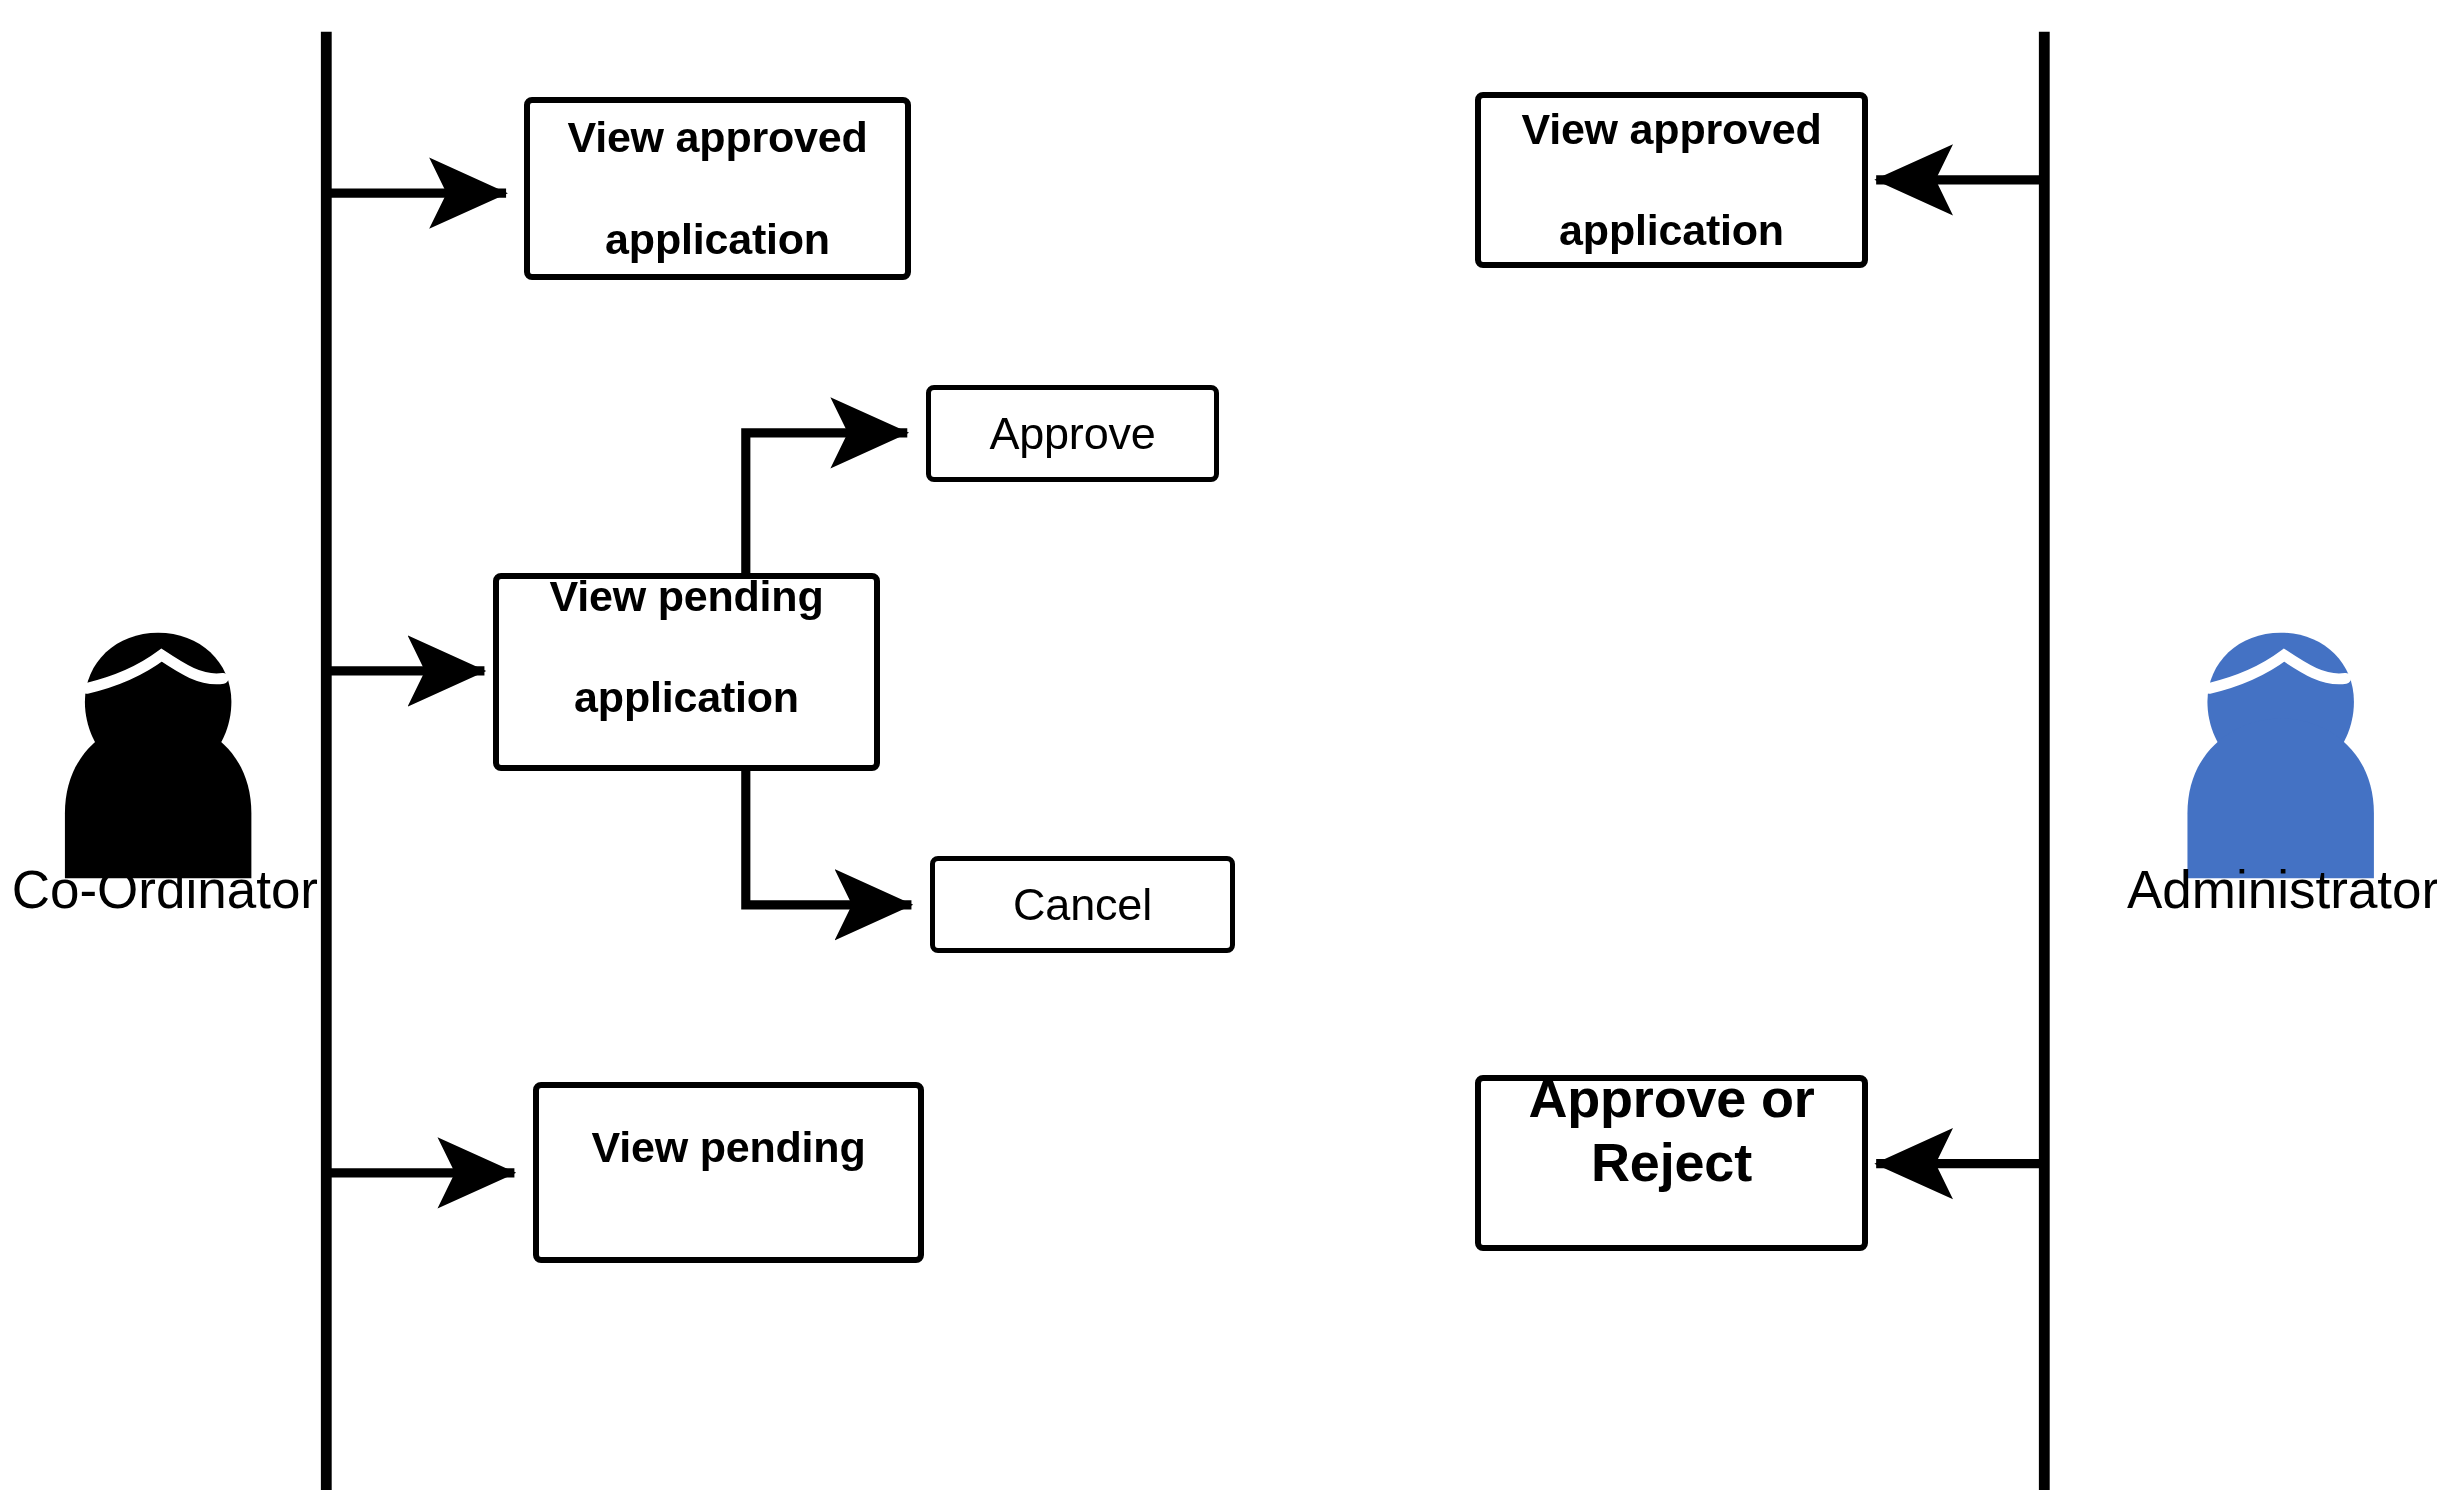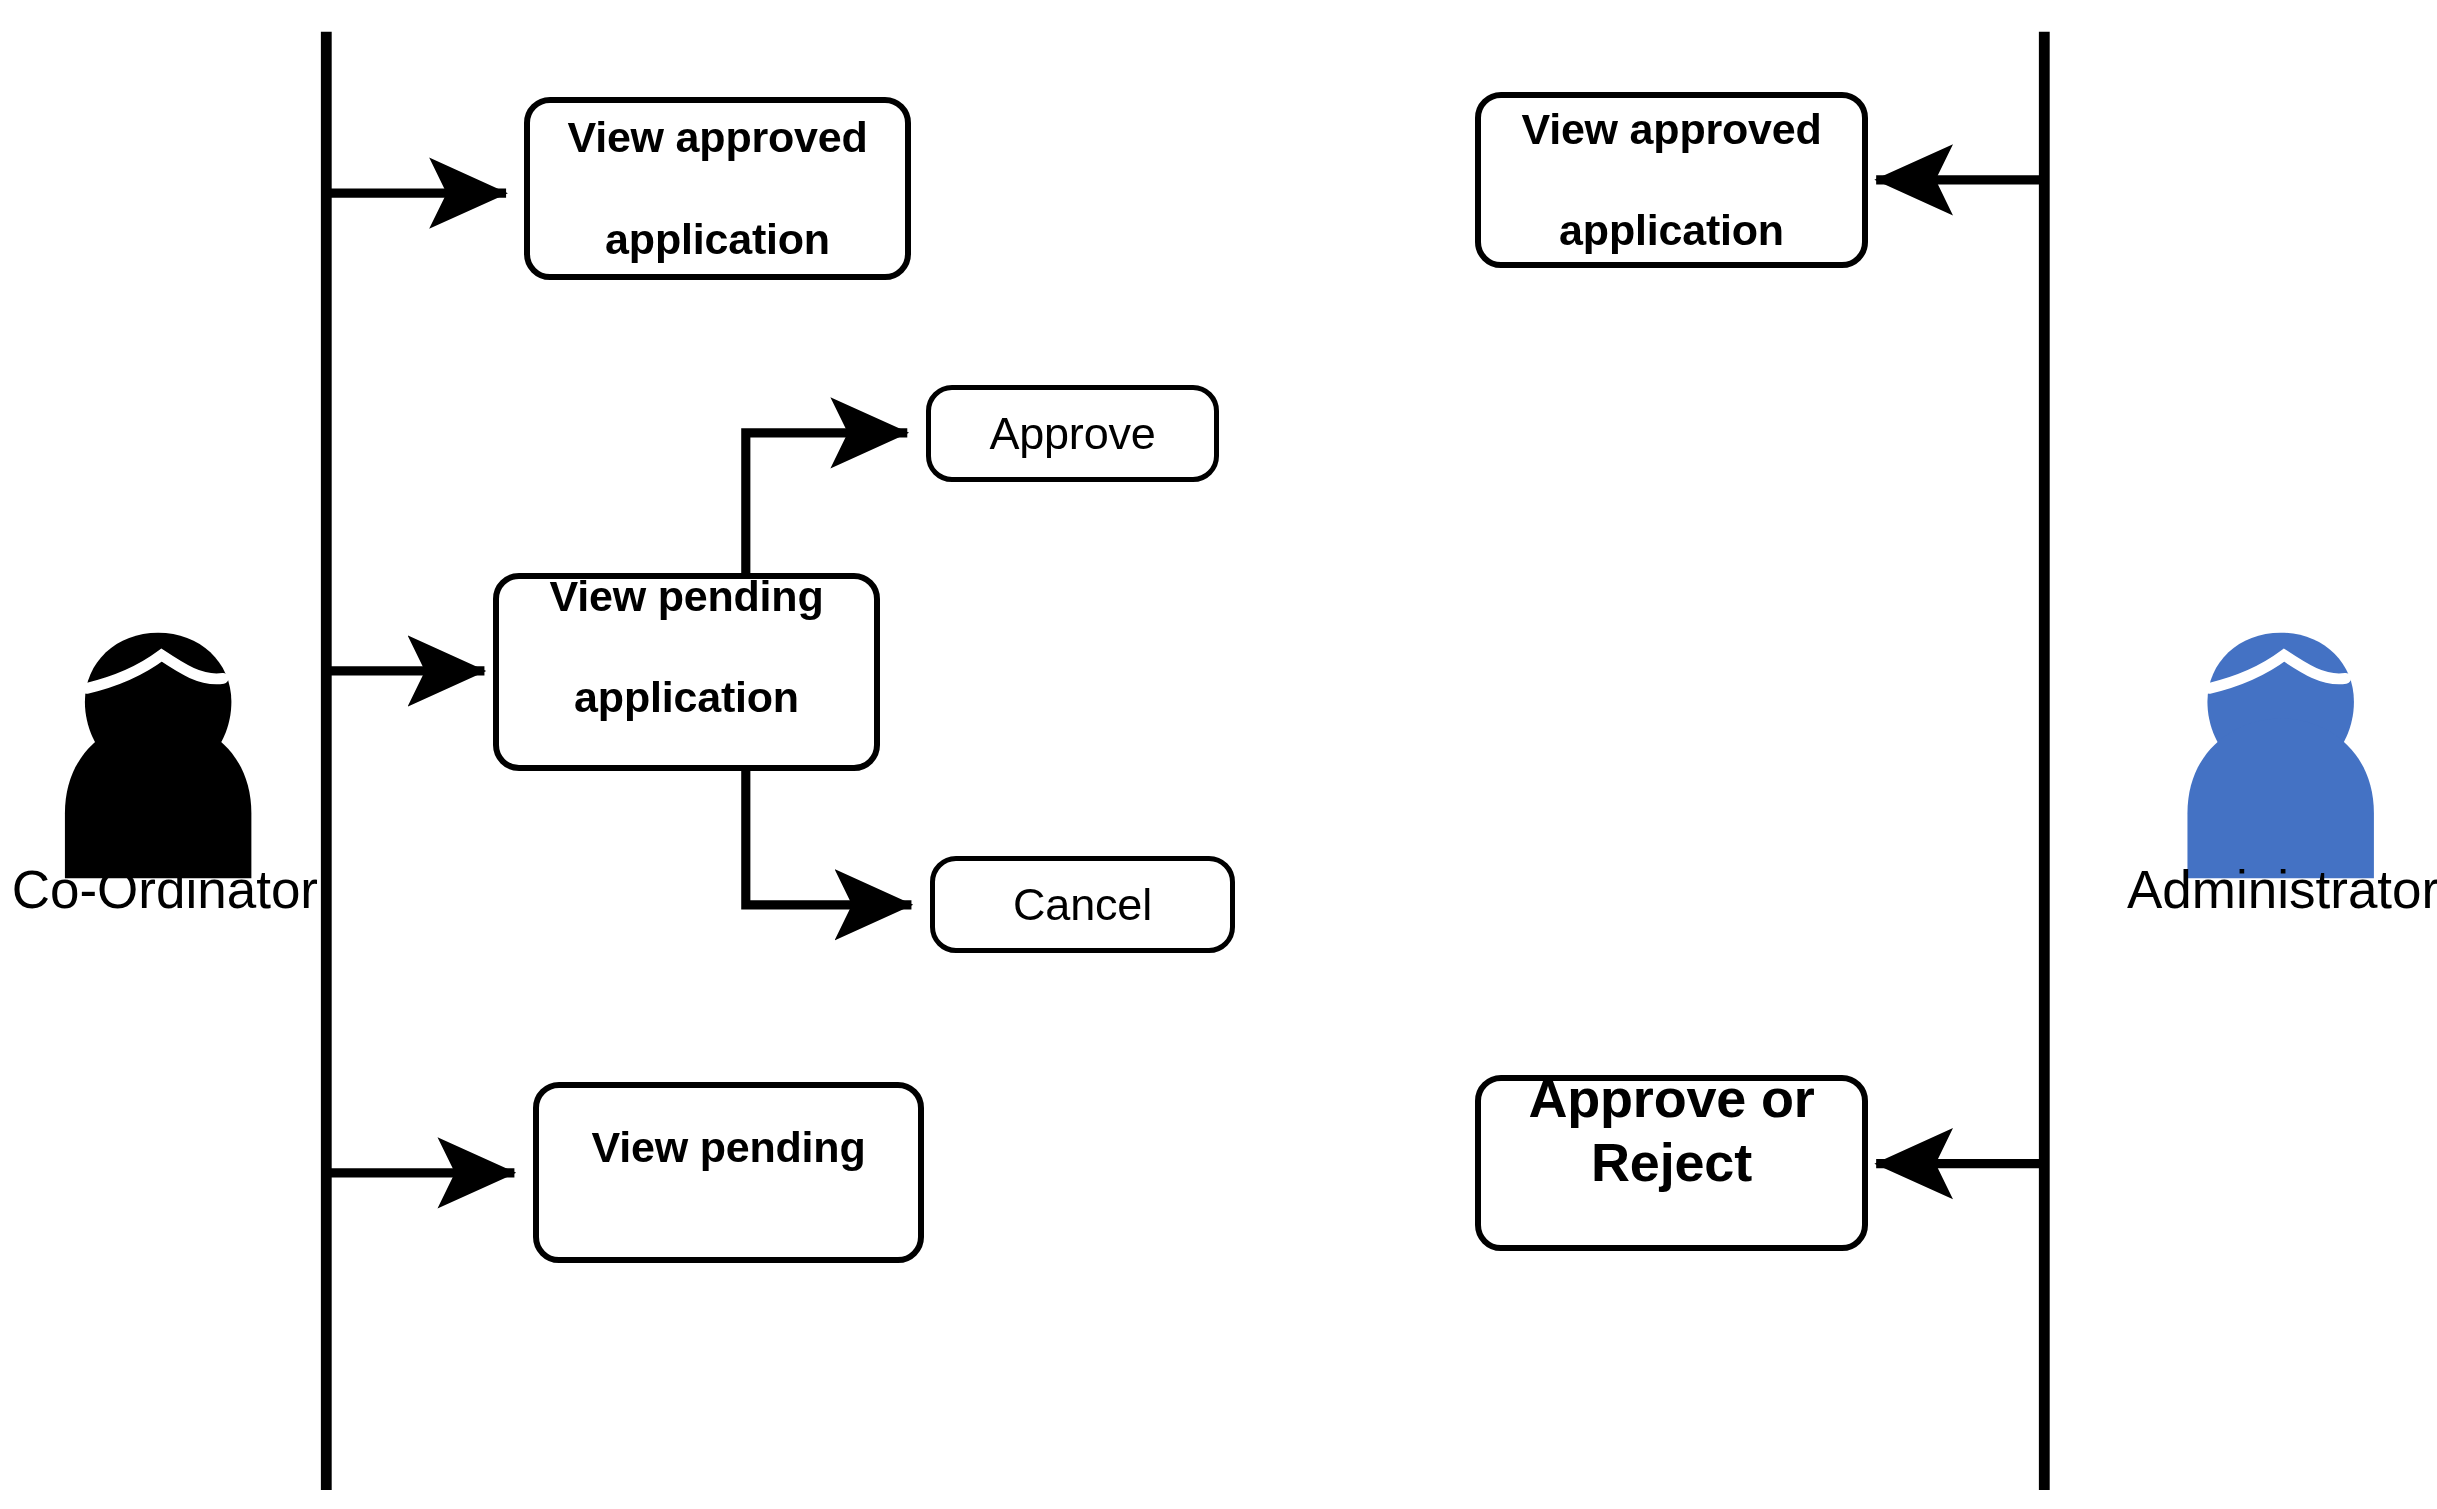--- a/index.html
+++ b/index.html
@@ -2,21 +2,21 @@
 <html style="font-size:13.3px"><head>
 <meta charset="utf-8">
 <style>
   html,body{margin:0;padding:0;background:#ffffff;}
   body{width:2438px;height:1510px;position:relative;overflow:hidden;
        font-family:"Liberation Sans", sans-serif;}
   #stage{position:absolute;left:0;top:0;width:2438px;height:1510px;}
   svg.layer{position:absolute;left:0;top:0;width:2438px;height:1510px;}
 
   .node{position:absolute;box-sizing:border-box;background:#ffffff;
-        border:6.7px solid #000000;border-radius:26px;
+        border:6.7px solid #000000;border-radius:8px;
         display:flex;align-items:center;justify-content:center;
         text-align:center;color:#000000;font-weight:700;
         line-height:1.18;letter-spacing:-0.2px;}
   .node.thin{border-width:5px;font-weight:400;}
   .node span{display:block;width:100%;padding:0 8.3px;box-sizing:border-box;}
 
   .actor-label{position:absolute;color:#000000;font-weight:400;
                white-space:nowrap;}
 </style>
 </head>

